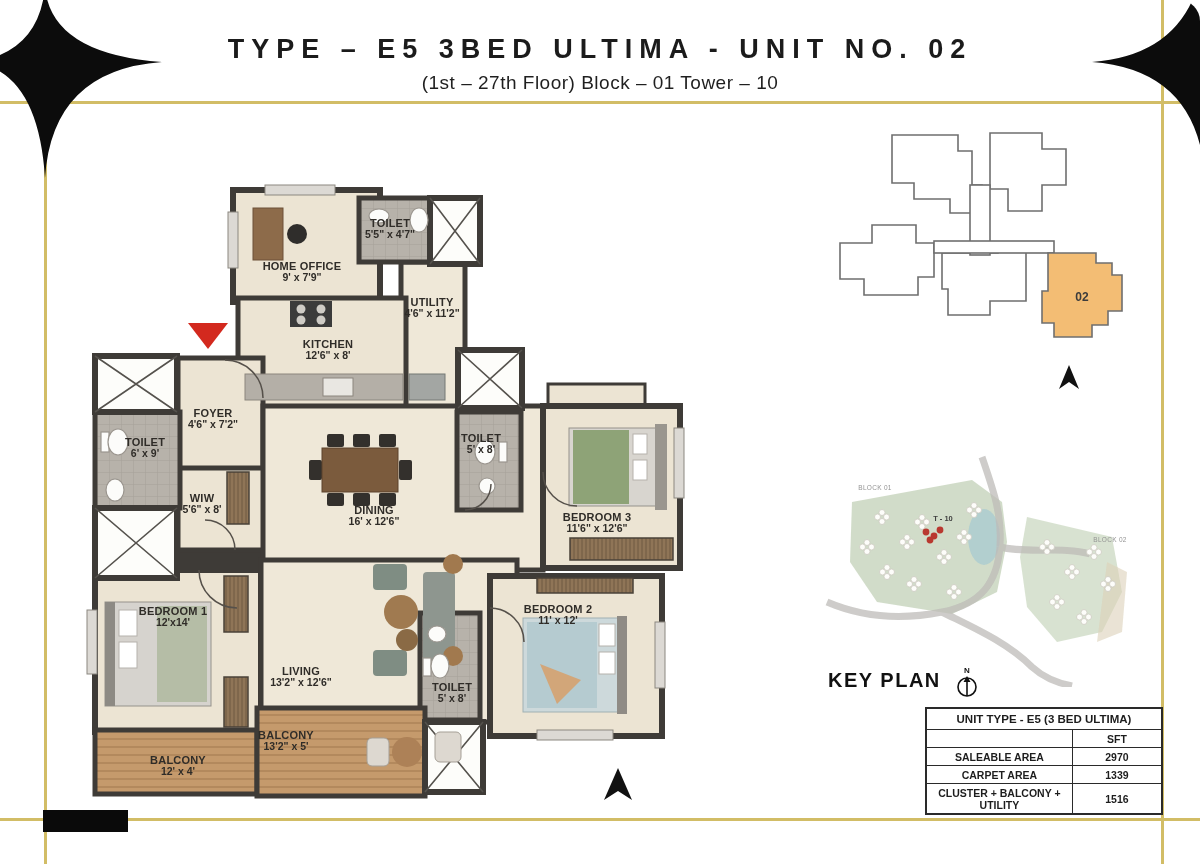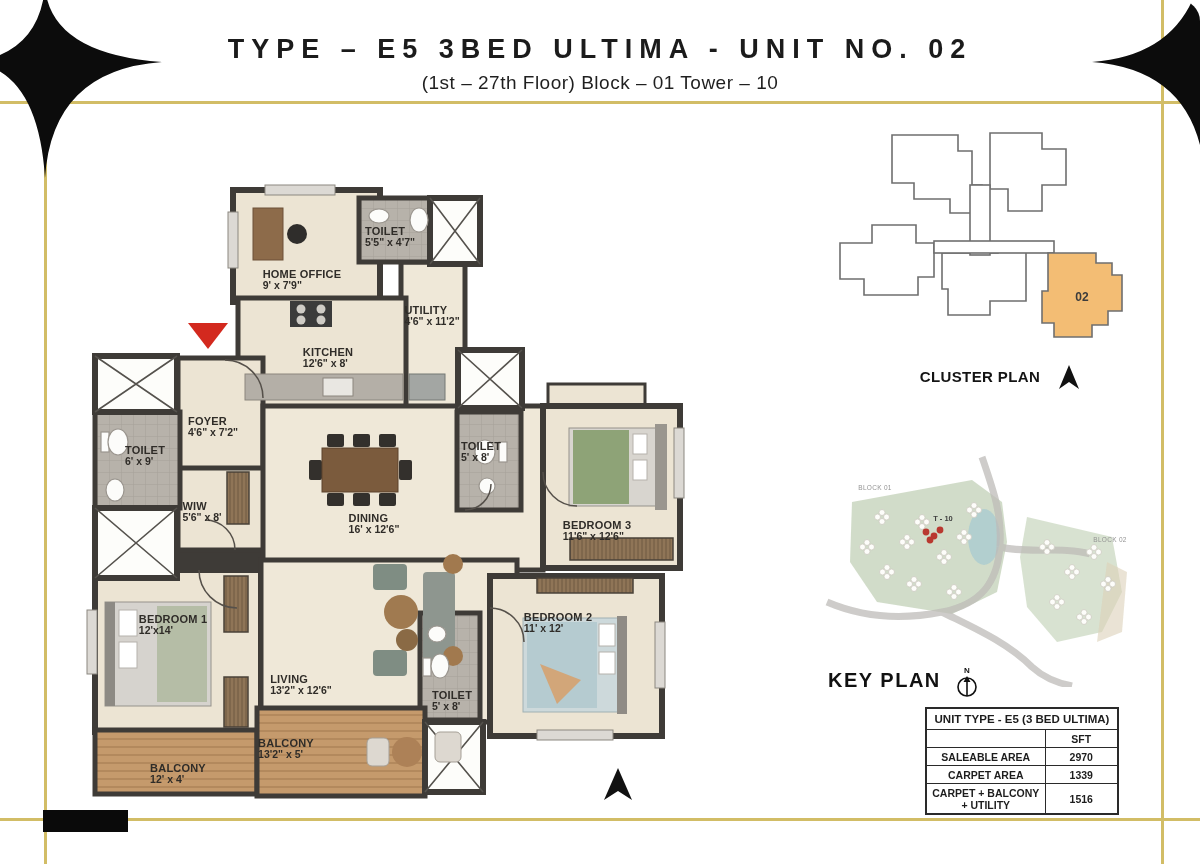--- a/index.html
+++ b/index.html
@@ -13,36 +13,36 @@
   
   .gl{position:absolute;background:#d2bd66;}
   .gl-top{left:0;top:101px;width:1200px;height:3px;}
   .gl-bottom{left:0;top:818px;width:1200px;height:3px;}
   .gl-left{left:44px;top:101px;width:3px;height:763px;}
   .gl-right{left:1161px;top:0;width:3px;height:864px;}
   .black-bar{position:absolute;left:43px;top:810px;width:85px;height:22px;background:#0a0a0a;}
   .corner-star{position:absolute;}
   
   .floorplan{position:absolute;left:85px;top:172px;width:610px;height:640px;}
-  .lbl{position:absolute;transform:translate(-50%,-50%);line-height:1.12;
-       color:#2f2c28;white-space:nowrap;margin-top:8px;}
+  .lbl{position:absolute;transform:translate(-50%,-50%);text-align:center;line-height:1.12;
+       color:#2f2c28;white-space:nowrap;}
   .lbl .nm{font-size:11px;font-weight:700;letter-spacing:.2px;}
   .lbl .dm{font-size:10.5px;font-weight:600;}
   
   .cluster-svg{position:absolute;left:830px;top:125px;}
   .cluster-caption{position:absolute;left:855px;top:367px;width:250px;text-align:center;
                    font-size:15px;font-weight:800;letter-spacing:.4px;color:#141414;line-height:1.35;}
   .cluster-north{position:absolute;left:1056px;top:362px;}
   
   .keyplan-svg{position:absolute;left:822px;top:442px;}
   .keyplan-caption{position:absolute;left:828px;top:669px;font-size:20px;font-weight:800;
                    letter-spacing:1.5px;color:#111;}
   .keyplan-compass{position:absolute;left:952px;top:664px;}
   
-  .area-table{position:absolute;left:925px;top:707px;width:194px;background:#fff;}
+  .area-table{position:absolute;left:925px;top:707px;width:238px;background:#fff;}
   .area-table table{border-collapse:collapse;width:100%;font-size:10.5px;color:#1d1d1d;
                     border:2px solid #2a2a2a;}
   .area-table td{border:1.5px solid #2a2a2a;text-align:center;padding:2.5px 4px;font-weight:600;}
   .area-table .tt{font-weight:800;font-size:11.5px;padding:4px 2px;}
   .area-table .unit-h{font-weight:800;}
   .area-table .c1{width:62%;}
 </style>
 </head>
 <body>
 
@@ -301,21 +301,20 @@
       <path d="M160,8 L212,8 L212,24 L236,24 L236,60 L212,60 L212,86 L178,86 L178,64 L160,64 Z"></path>
       <path d="M10,118 L42,118 L42,100 L86,100 L86,118 L104,118 L104,152 L88,152 L88,170 L34,170 L34,154 L10,154 Z"></path>
       <path d="M112,128 L168,128 L168,120 L196,120 L196,176 L160,176 L160,190 L118,190 L118,164 L112,164 Z"></path>
       <rect x="140" y="60" width="20" height="70"></rect>
       <rect x="104" y="116" width="120" height="12"></rect>
     </g>
     <path d="M218,128 L266,128 L266,138 L282,138 L282,150 L292,150 L292,186 L278,186 L278,200 L262,200 L262,212 L224,212 L224,198 L212,198 L212,166 L218,166 Z" fill="#f3bd74" stroke="#6f6f6f" stroke-width="1.6"></path>
     <text x="252" y="176" text-anchor="middle" font-size="12" font-weight="800" fill="#3c3c3c">02</text>
   </svg>
   <div class="cluster-caption">
-    <div>CLUSTER PLAN</div>
   </div>
   <svg class="cluster-north" width="26" height="30" viewBox="0 0 26 30">
     <path d="M13,3 L23,27 L13,20 L3,27 Z" fill="#111"></path>
   </svg>
 
   <svg class="keyplan-svg" width="320" height="245" viewBox="0 0 320 245">
     <g opacity="0.92">
       <path d="M30,60 L150,38 L180,60 L185,100 L175,150 L130,172 L55,160 L28,120 Z" fill="#9cb489" opacity=".5"></path>
       <path d="M205,75 L290,95 L300,150 L280,190 L235,200 L205,165 L198,115 Z" fill="#9cb489" opacity=".42"></path>
       <polygon points="285,120 305,130 300,190 275,200" fill="#d9cdb2" opacity=".6"></polygon>
@@ -374,20 +373,20 @@
       </tr>
       <tr>
         <td class="c1">SALEABLE AREA</td>
         <td>2970</td>
       </tr>
       <tr>
         <td class="c1">CARPET AREA</td>
         <td>1339</td>
       </tr>
       <tr>
-        <td class="c1">CARPET + BALCONY + UTILITY</td>
+        <td class="c1">CLUSTER + BALCONY + UTILITY</td>
         <td>1516</td>
       </tr>
     </tbody>
       </table>
   </div>
 
 </div>
 
 </body></html>

